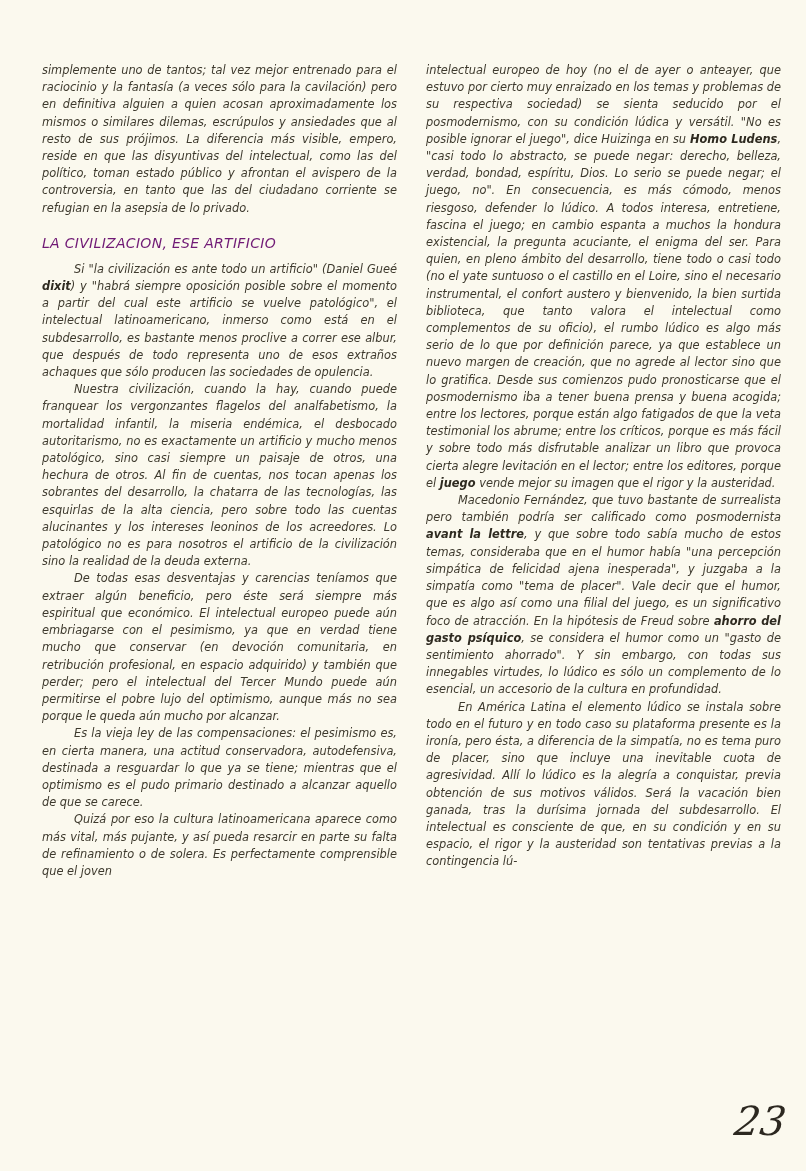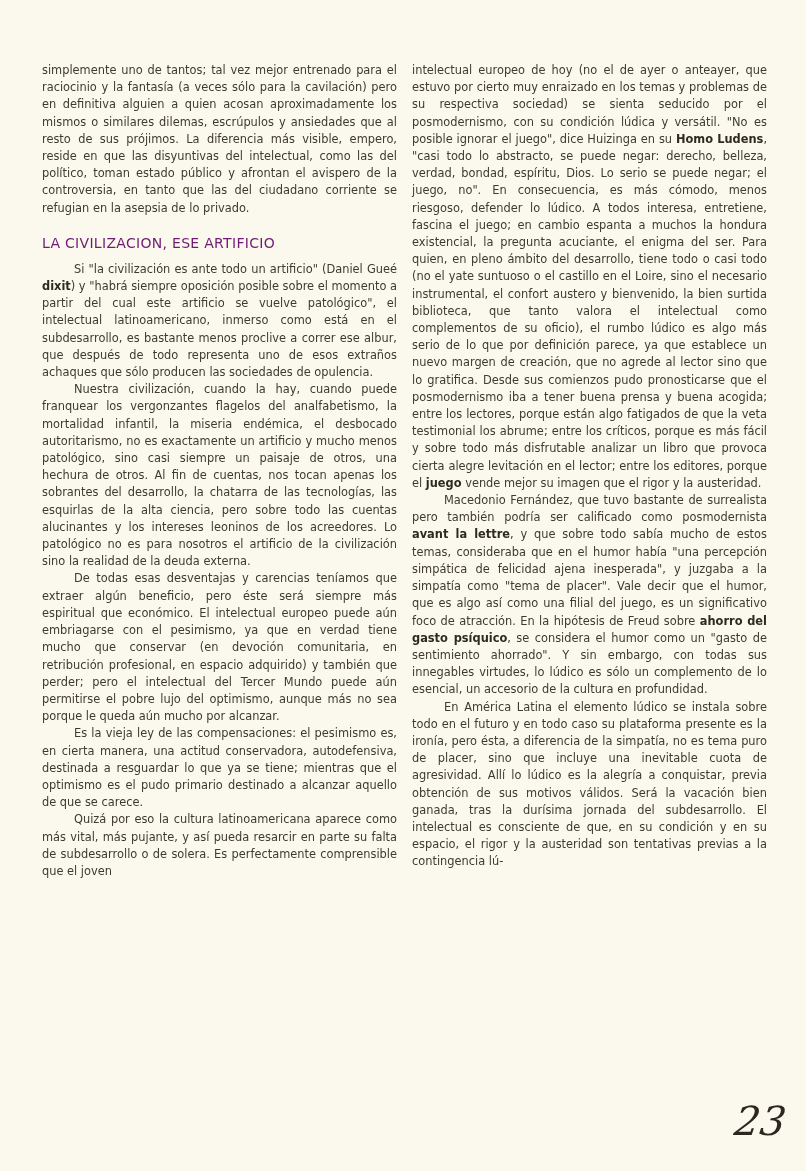--- a/index.html
+++ b/index.html
@@ -3,23 +3,23 @@
 <meta charset="utf-8">
 <style>
   html, body { margin: 0; padding: 0; }
   body {
     width: 806px; height: 1171px; overflow: hidden;
     background: #fbf9ee;
     font-family: "DejaVu Sans", sans-serif;
     color: #3e3a2e;
   }
   .page { position: relative; width: 806px; height: 1171px; }
-  .col { position: absolute; top: 62px; width: 355px; }
+  .col { position: absolute; top: 62px; width: 355px; font-style: italic; }
   .col-left { left: 42px; }
-  .col-right { left: 412px; }
+  .col-right { left: 426px; }
   p {
     margin: 0; font-size: 11.4px; line-height: 17.2px;
     text-align: justify; hyphens: manual;
   }
   p.indent { text-indent: 32px; }
   b { font-weight: bold; color: #2e2a20; }
   h2 {
     margin: 18px 0 10px 0; font-size: 14px; font-weight: normal;
     letter-spacing: 0.3px; color: #701a75;
   }
@@ -34,21 +34,21 @@
 
 <div class="page">
 
   <div class="col col-left">
     <p>simplemente uno de tantos; tal vez mejor entrenado para el raciocinio y la fantasía (a veces sólo para la cavilación) pero en definitiva alguien a quien acosan aproximadamente los mismos o similares dilemas, escrúpulos y ansiedades que al resto de sus prójimos. La diferencia más visible, empero, reside en que las disyuntivas del intelectual, como las del político, toman estado público y afrontan el avispero de la controversia, en tanto que las del ciudadano corriente se refugian en la asepsia de lo privado.</p>
     <h2>LA CIVILIZACION, ESE ARTIFICIO</h2>
     <p class="indent"><span>Si "la civilización es ante todo un artificio" (Daniel Gueé </span><b>dixit</b><span>) y "habrá siempre oposición posible sobre el momento a partir del cual este artificio se vuelve patológico", el intelectual latinoamericano, inmerso como está en el subdesarrollo, es bastante menos proclive a correr ese albur, que después de todo representa uno de esos extraños achaques que sólo producen las sociedades de opulencia.</span></p>
     <p class="indent">Nuestra civilización, cuando la hay, cuando puede franquear los vergonzantes flagelos del analfabetismo, la mortalidad infantil, la miseria endémica, el desbocado autoritarismo, no es exactamente un artificio y mucho menos patológico, sino casi siempre un paisaje de otros, una hechura de otros. Al fin de cuentas, nos tocan apenas los sobrantes del desarrollo, la chatarra de las tecnologías, las esquirlas de la alta ciencia, pero sobre todo las cuentas alucinantes y los intereses leoninos de los acreedores. Lo patológico no es para nosotros el artificio de la civilización sino la realidad de la deuda externa.</p>
     <p class="indent">De todas esas desventajas y carencias teníamos que extraer algún beneficio, pero éste será siempre más espiritual que económico. El intelectual europeo puede aún embriagarse con el pesimismo, ya que en verdad tiene mucho que conservar (en devoción comunitaria, en retribución profesional, en espacio adquirido) y también que perder; pero el intelectual del Tercer Mundo puede aún permitirse el pobre lujo del optimismo, aunque más no sea porque le queda aún mucho por alcanzar.</p>
     <p class="indent">Es la vieja ley de las compensaciones: el pesimismo es, en cierta manera, una actitud conservadora, autodefensiva, destinada a resguardar lo que ya se tiene; mientras que el optimismo es el pudo primario destinado a alcanzar aquello de que se carece.</p>
-    <p class="indent">Quizá por eso la cultura latinoamericana aparece como más vital, más pujante, y así pueda resarcir en parte su falta de subdesarrollo o de solera. Es perfectamente comprensible que el joven</p>
+    <p class="indent">Quizá por eso la cultura latinoamericana aparece como más vital, más pujante, y así pueda resarcir en parte su falta de refinamiento o de solera. Es perfectamente comprensible que el joven</p>
   </div>
 
   <div class="col col-right">
     <p><span>intelectual europeo de hoy (no el de ayer o anteayer, que estuvo por cierto muy enraizado en los temas y problemas de su respectiva sociedad) se sienta seducido por el posmodernismo, con su condición lúdica y versátil. "No es posible ignorar el juego", dice Huizinga en su </span><b>Homo Ludens</b><span>, "casi todo lo abstracto, se puede negar: derecho, belleza, verdad, bondad, espíritu, Dios. Lo serio se puede negar; el juego, no". En consecuencia, es más cómodo, menos riesgoso, defender lo lúdico. A todos interesa, entretiene, fascina el juego; en cambio espanta a muchos la hondura existencial, la pregunta acuciante, el enigma del ser. Para quien, en pleno ámbito del desarrollo, tiene todo o casi todo (no el yate suntuoso o el castillo en el Loire, sino el necesario instrumental, el confort austero y bienvenido, la bien surtida biblioteca, que tanto valora el intelectual como complementos de su oficio), el rumbo lúdico es algo más serio de lo que por definición parece, ya que establece un nuevo margen de creación, que no agrede al lector sino que lo gratifica. Desde sus comienzos pudo pronosticarse que el posmodernismo iba a tener buena prensa y buena acogida; entre los lectores, porque están algo fatigados de que la veta testimonial los abrume; entre los críticos, porque es más fácil y sobre todo más disfrutable analizar un libro que provoca cierta alegre levitación en el lector; entre los editores, porque el </span><b>juego</b><span> vende mejor su imagen que el rigor y la austeridad.</span></p>
     <p class="indent"><span>Macedonio Fernández, que tuvo bastante de surrealista pero también podría ser calificado como posmodernista </span><b>avant la lettre</b><span>, y que sobre todo sabía mucho de estos temas, consideraba que en el humor había "una percepción simpática de felicidad ajena inesperada", y juzgaba a la simpatía como "tema de placer". Vale decir que el humor, que es algo así como una filial del juego, es un significativo foco de atracción. En la hipótesis de Freud sobre </span><b>ahorro del gasto psíquico</b><span>, se considera el humor como un "gasto de sentimiento ahorrado". Y sin embargo, con todas sus innegables virtudes, lo lúdico es sólo un complemento de lo esencial, un accesorio de la cultura en profundidad.</span></p>
     <p class="indent">En América Latina el elemento lúdico se instala sobre todo en el futuro y en todo caso su plataforma presente es la ironía, pero ésta, a diferencia de la simpatía, no es tema puro de placer, sino que incluye una inevitable cuota de agresividad. Allí lo lúdico es la alegría a conquistar, previa obtención de sus motivos válidos. Será la vacación bien ganada, tras la durísima jornada del subdesarrollo. El intelectual es consciente de que, en su condición y en su espacio, el rigor y la austeridad son tentativas previas a la contingencia lú-</p>
   </div>
 
   <div class="page-number">23</div>
 </div>

